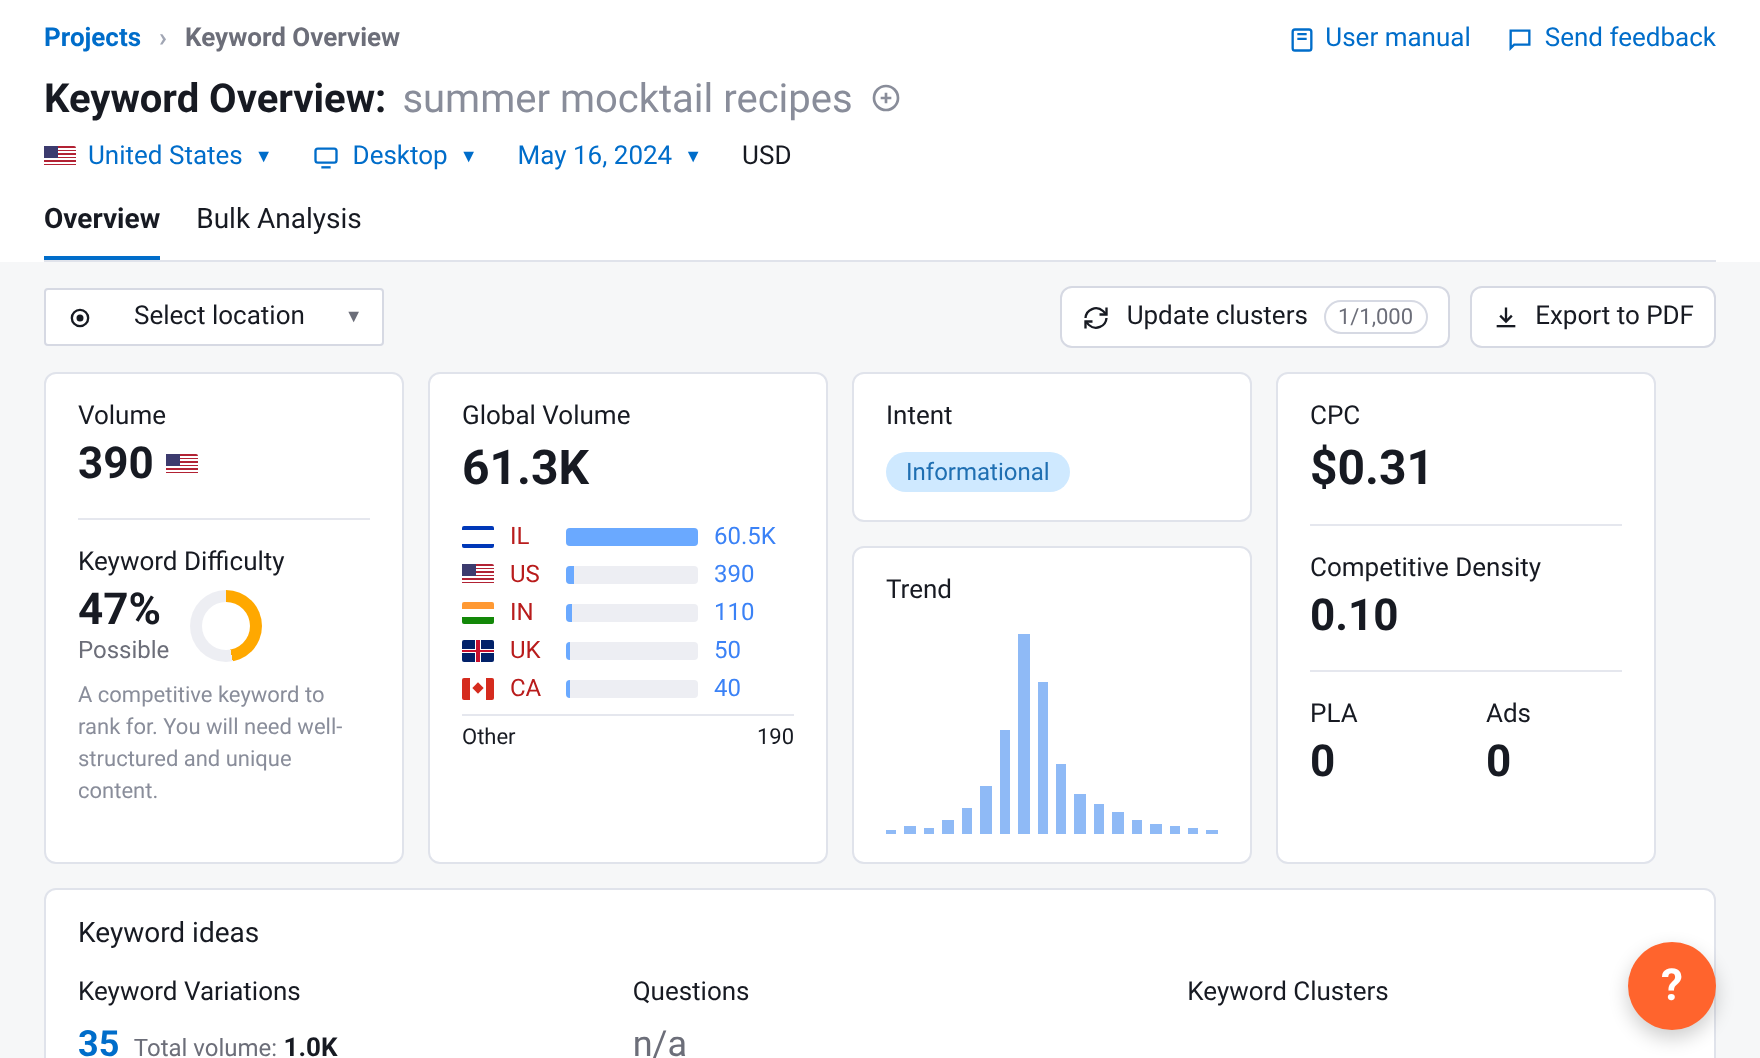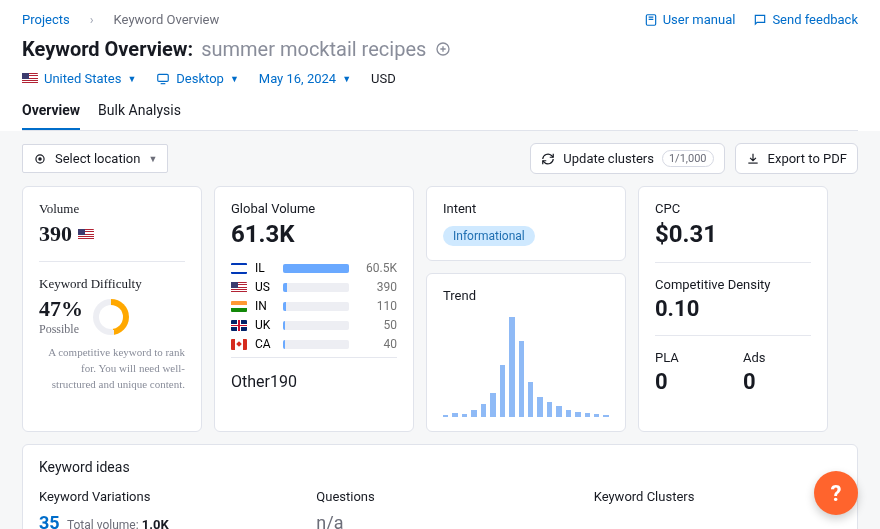--- a/index.html
+++ b/index.html
@@ -18,21 +18,21 @@
     background: #fff;
     padding: 12px 22px 0 22px;
   }
   .breadcrumb-row {
     display: flex;
     justify-content: space-between;
     align-items: center;
     font-size: 13px;
     color: #6c6e79;
   }
-  .breadcrumb { display: flex; align-items: flex-end; gap: 20px; }
+  .breadcrumb { display: flex; align-items: flex-end; gap: 9px; font-weight: bold; }
   .breadcrumb .sep { color: #a1a6b4; }
   .head-links { display: flex; gap: 18px; align-items: center; }
   .head-links a { display: flex; align-items: center; gap: 5px; font-size: 13px; }
   .title-row { margin-top: 10px; display: flex; align-items: center; gap: 8px; }
   .title-row h1 { font-size: 20px; font-weight: 700; color: #171a22; }
   .title-row .kw { font-size: 20px; color: #898d9a; font-weight: 400; }
   .plus { color: #898d9a; width:18px; height:18px; display:inline-flex; align-items:center; justify-content:center; }
   .filters-row { margin-top: 10px; display: flex; gap: 20px; align-items: center; font-size: 13px; }
   .filter { display: flex; align-items: center; gap: 6px; color: #006dca; cursor: pointer; }
   .filter .caret { font-size: 9px; color:#006dca; }
@@ -52,47 +52,47 @@
   .flag-ca { background:#fff; border-left:4px solid #d52b1e; border-right:4px solid #d52b1e; position:relative;}
   .flag-ca::after{content:"";position:absolute;left:50%;top:50%;width:4px;height:4px;background:#d52b1e;transform:translate(-50%,-50%) rotate(45deg);}
   .flag-au { background:#012169; position:relative;}
   .flag-au::before{content:"";position:absolute;left:0;top:0;width:8px;height:6px;background:
     linear-gradient(to bottom,transparent 40%,#fff 40% 60%,transparent 60%),
     linear-gradient(to right,transparent 40%,#fff 40% 60%,transparent 60%),#012169;}
   .tabs { display:flex; gap:18px; margin-top:16px; border-bottom:1px solid #e0e3eb; }
   .tab { padding: 0 0 10px 0; font-size:14px; color:#171a22; cursor:pointer; }
   .tab.active { font-weight:700; border-bottom:2px solid #006dca; }
   .toolbar { display:flex; justify-content:space-between; align-items:center; padding:12px 22px; }
-  .select-loc { display:flex; align-items:center; gap:8px; border:1px solid #d6d9e3; background:#fff; border-radius:2px; padding:6px 10px; font-size:13px; color:#171a22; cursor:pointer;}
+  .select-loc { display:flex; align-items:center; gap:20px; border:1px solid #d6d9e3; background:#fff; border-radius:2px; padding:6px 10px; font-size:13px; color:#171a22; cursor:pointer;}
   .select-loc .caret{ font-size:9px; color:#6c6e79;}
   .toolbar-right { display:flex; gap:10px; }
   .btn { display:flex; align-items:center; gap:8px; border:1px solid #d6d9e3; background:#fff; border-radius:6px; padding:6px 10px; font-size:13px; color:#171a22; cursor:pointer;}
   .pill { border:1px solid #d6d9e3; border-radius:10px; padding:1px 6px; font-size:11px; color:#6c6e79;}
   .cards { display:flex; gap:12px; padding:0 22px; }
   .card { background:#fff; border:1px solid #e0e3eb; border-radius:6px; padding:14px 16px; }
-  .card-vol { width:180px;font-family:Liberation Serif, serif; }
+  .card-vol { width:180px; }
   .card-glob { width:200px; }
   .card-mid { width:200px; display:flex; flex-direction:column; gap:12px; padding:0; background:none; border:none;}
   .subcard { background:#fff; border:1px solid #e0e3eb; border-radius:6px; padding:14px 16px;}
   .card-cpc { width:190px; }
   .label { font-size:13px; color:#171a22; margin-bottom:4px;}
   .big { font-size:22px; font-weight:700; color:#171a22; }
   .bigger { font-size:24px; }
   hr.sep { border:none; border-top:1px solid #e5e7ee; margin:14px 0;}
   .kd-row{ display:flex; align-items:center; gap:10px;}
   .donut { width:36px; height:36px; border-radius:50%; background: conic-gradient(#ffa800 0 47%, #edeef3 47% 100%); position:relative;}
   .donut::after{content:"";position:absolute;left:6px;top:6px;right:6px;bottom:6px;background:#fff;border-radius:50%;}
   .muted { color:#6c6e79; font-size:12px;}
-  .tiny { font-size:11px; color:#898d9a; line-height:1.45; margin-top:8px;text-align:right;}
+  .tiny { font-size:11px; color:#898d9a; line-height:1.45; margin-top:8px;}
   .gv-row { display:flex; align-items:center; gap:8px; font-size:12px; margin:5px 0;}
-  .gv-row .cc { width:20px; color:#000000;}
+  .gv-row .cc { width:20px; color:#b91c1c;}
   .gv-row .bar { flex:1; height:9px; background:#edeef3; border-radius:2px; position:relative; overflow:hidden;}
   .gv-row .bar > span{ position:absolute; left:0; top:0; bottom:0; background:#6aa9ff; }
-  .gv-row .val { width:40px; text-align:right; color:#737373;}
-  .gv-other{ display:flex; border-top:1px solid #e5e7ee; padding-top:14px; margin-top:6px; font-size:16px;}
+  .gv-row .val { width:40px; color:#3b82f6;}
+  .gv-other{ display:flex; justify-content:space-between; border-top:1px solid #e5e7ee; padding-top:4px; margin-top:6px; font-size:11px;}
   .intent-pill{ background:#cfe9ff; color:#1f6fb2; padding:3px 10px; border-radius:12px; font-size:12px; display:inline-block;}
   .trend-chart{ height:110px; display:flex; align-items:flex-end; gap:4px; padding-top:10px;}
   .trend-chart div{ flex:1; background:#8fbaf6;}
   .pair { display:flex; justify-content:space-between; gap:20px;}
   .pair > div { flex:1; }
   .ideas { margin:12px 22px 0 22px; background:#fff; border:1px solid #e0e3eb; border-radius:6px; padding:14px 16px;}
   .ideas h3{ font-size:14px; font-weight:400; margin-bottom:14px;}
   .ideas-cols{ display:flex; gap:30px;}
   .ideas-col{ flex:1;}
   .idea-num{ color:#006dca; font-size:18px; font-weight:700;}

